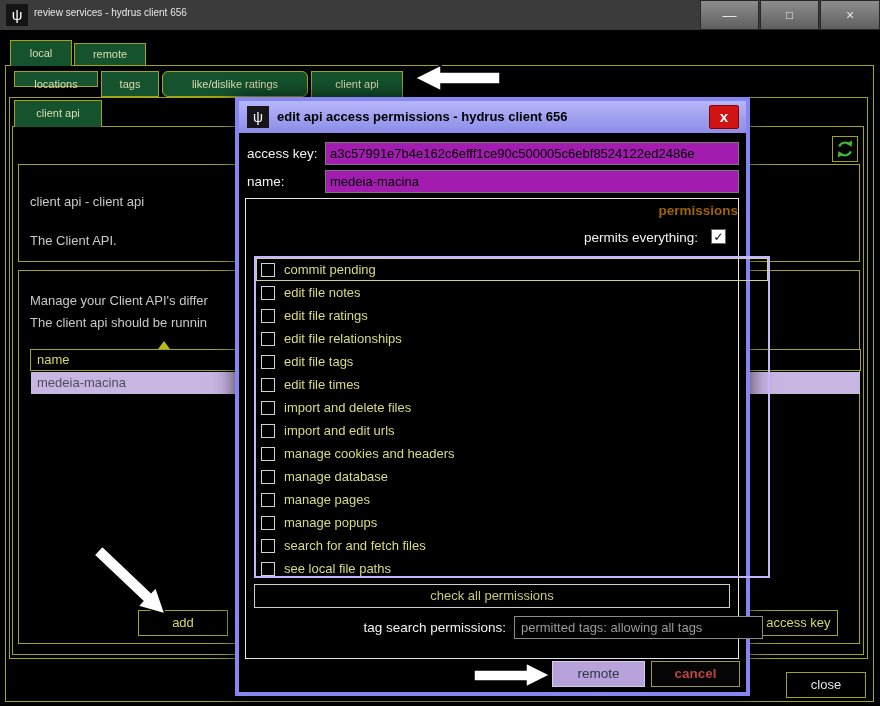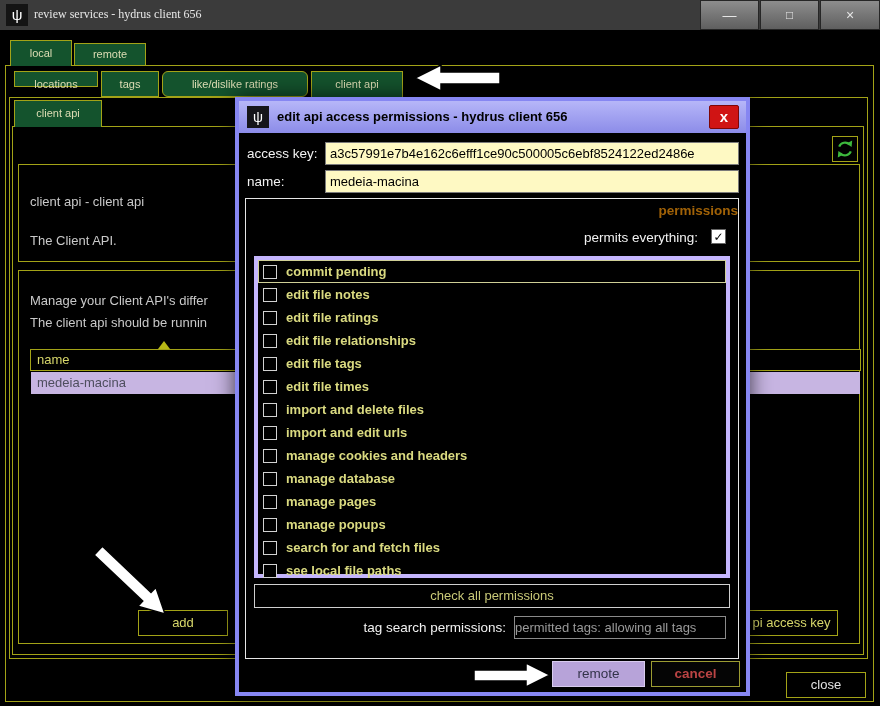--- a/index.html
+++ b/index.html
@@ -4,21 +4,21 @@
 <style>
   html,body{margin:0;padding:0;background:#000;}
   .stage{position:relative;width:880px;height:706px;background:#000;overflow:hidden;
          font-family:"Liberation Sans","DejaVu Sans",sans-serif;color:#ddd;}
   .abs{position:absolute;box-sizing:border-box;}
 
   
   .titlebar{left:0;top:0;width:880px;height:30px;background:#3b3b3b;}
   .app-icon{left:6px;top:4px;width:22px;height:22px;background:#141414;color:#fff;
             font-size:15px;text-align:center;line-height:22px;}
-  .win-title{left:34px;top:7px;font-size:12px;color:#e8e8e8;white-space:nowrap;font-family:Liberation Serif, serif;}
+  .win-title{left:34px;top:7px;font-size:10px;color:#e8e8e8;white-space:nowrap;}
   .winbtn{top:0;height:30px;background:linear-gradient(#8d8d8d,#5f5f5f);border:1px solid #262626;
           color:#e6e6e6;text-align:center;line-height:28px;font-size:14px;}
   .btn-min{left:700px;width:59px;}
   .btn-max{left:760px;width:59px;font-size:12px;}
   .btn-x{left:820px;width:60px;}
   .tab{background:#14532d;border:1px solid #a3a317;color:#ddddb4;font-size:11px;
        text-align:center;z-index:1;}
   .tab.sel{border-bottom:none;z-index:2;}
   .t-local{left:10px;top:40px;width:62px;height:26px;line-height:25px;}
   .t-remote{left:74px;top:43px;width:72px;height:23px;line-height:21px;}
@@ -55,40 +55,40 @@
   .dialog{left:235px;top:97px;width:515px;height:599px;border:4px solid #8686f2;background:#000;
           z-index:10;box-shadow:0 0 20px rgba(0,0,0,.7);}
   .dlg-titlebar{left:0;top:0;width:507px;height:32px;background:linear-gradient(#b6b6f8,#8c8ce8);}
   .dlg-icon{left:8px;top:5px;width:22px;height:22px;background:#15151a;color:#fff;font-size:14px;
             text-align:center;line-height:22px;}
   .dlg-title{left:38px;top:8px;color:#000;font-size:13px;font-weight:600;white-space:nowrap;}
   .dlg-x{left:470px;top:4px;width:30px;height:24px;background:#d01414;border:1px solid #7e0606;
          color:#fff;font-weight:bold;font-size:15px;text-align:center;line-height:21px;border-radius:2px;}
   .dlg-label{color:#f2f2f2;font-size:13.5px;white-space:nowrap;}
   .l-access{left:8px;top:45px;} .l-name{left:8px;top:73px;}
-  .dlg-input{background:#fef9c3;color:#000;border:1px solid #7a7a7a;font-family:"Liberation Sans","DejaVu Sans",sans-serif;
+  .dlg-input{background:#a21caf;color:#000;border:1px solid #7a7a7a;font-family:"Liberation Sans","DejaVu Sans",sans-serif;
              font-size:13px;padding:0 4px;}
   .i-access{left:86px;top:41px;width:414px;height:23px;}
   .i-name{left:86px;top:69px;width:414px;height:23px;}
   .permbox{left:6px;top:97px;width:494px;height:461px;border:1px solid #e6e6e6;}
   .permtitle{left:0;top:4px;width:100%;text-align:right;color:#a16207;font-weight:bold;font-size:13.5px;}
   .permits-label{right:40px;top:31px;color:#f2f2f2;font-size:13.5px;}
   .permits-cb{right:12px;top:30px;width:15px;height:15px;background:#fff;border:1px solid #666;
               color:#000;font-size:12px;font-weight:bold;text-align:center;line-height:14px;
               font-family:"DejaVu Sans",sans-serif;}
-  .permlist{left:8px;top:57px;width:476px;height:322px;border:4px solid #c4b5fd;font-weight:bold;}
+  .permlist{left:8px;top:57px;width:516px;height:322px;border:2px solid #c4b5fd;}
   .perm-row{display:flex;align-items:center;height:23px;padding-left:5px;}
   .perm-row.focused{outline:1px solid #cfcf96;outline-offset:-1px;}
   .cb{width:12px;height:12px;border:1px solid #d2d2d2;background:#000;margin-right:9px;flex:none;}
   .perm-label{color:#dada80;font-size:13px;white-space:nowrap;}
   .checkall{left:8px;top:385px;width:476px;height:24px;border:1px solid #cfcfcf;background:#000;
             color:#c9c978;font-size:13px;text-align:center;line-height:22px;}
   .taglabel{left:50px;top:421px;width:210px;text-align:right;color:#f2f2f2;font-size:13.5px;}
-  .tagfield{left:268px;top:417px;width:212px;height:23px;border:1px solid #8a8a8a;background:#000;
-            color:#9a9a9a;font-size:13px;line-height:21px;white-space:nowrap;overflow:hidden;}
+  .tagfield{left:268px;top:417px;width:249px;height:23px;border:1px solid #8a8a8a;background:#000;
+            color:#9a9a9a;font-size:13px;line-height:21px;padding-left:6px;white-space:nowrap;overflow:hidden;}
   .apply-btn{left:313px;top:560px;width:93px;height:26px;background:#b7a3d9;border:1px solid #d8cbee;
              color:#33334a;font-size:13.5px;text-align:center;line-height:24px;}
   .cancel-btn{left:412px;top:560px;width:89px;height:26px;background:#050505;border:1px solid #9c9c32;
               color:#bb4444;font-size:13.5px;text-align:center;line-height:24px;font-weight:bold;}
 
   .arrows{left:0;top:0;width:880px;height:706px;z-index:30;pointer-events:none;}
 </style>
 </head>
 <body>
 

